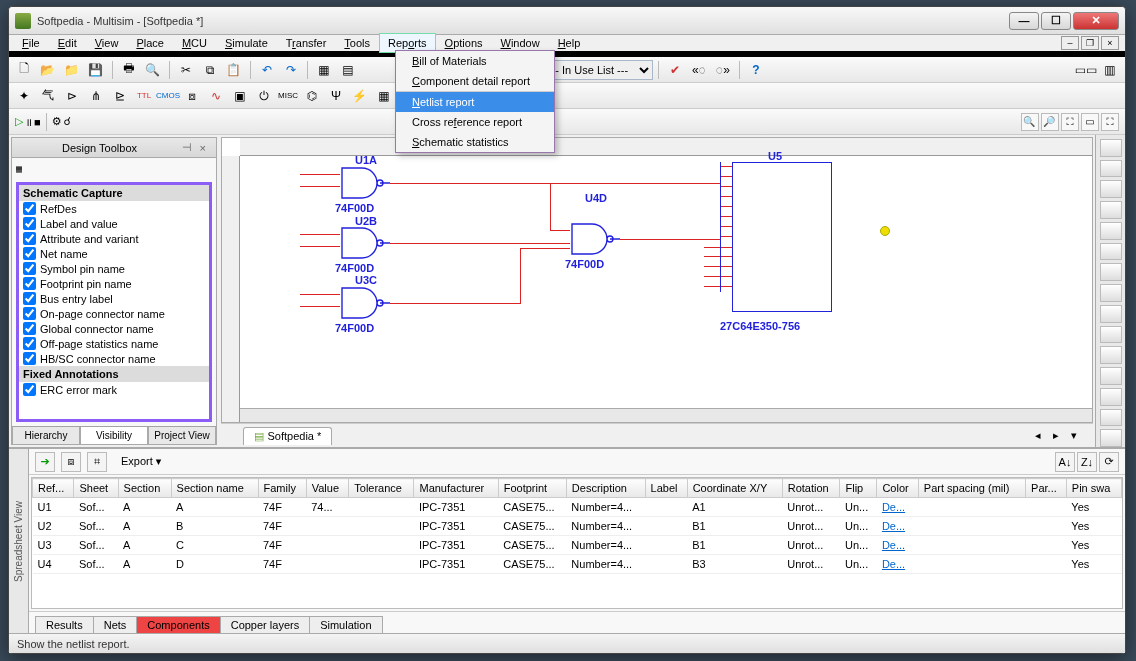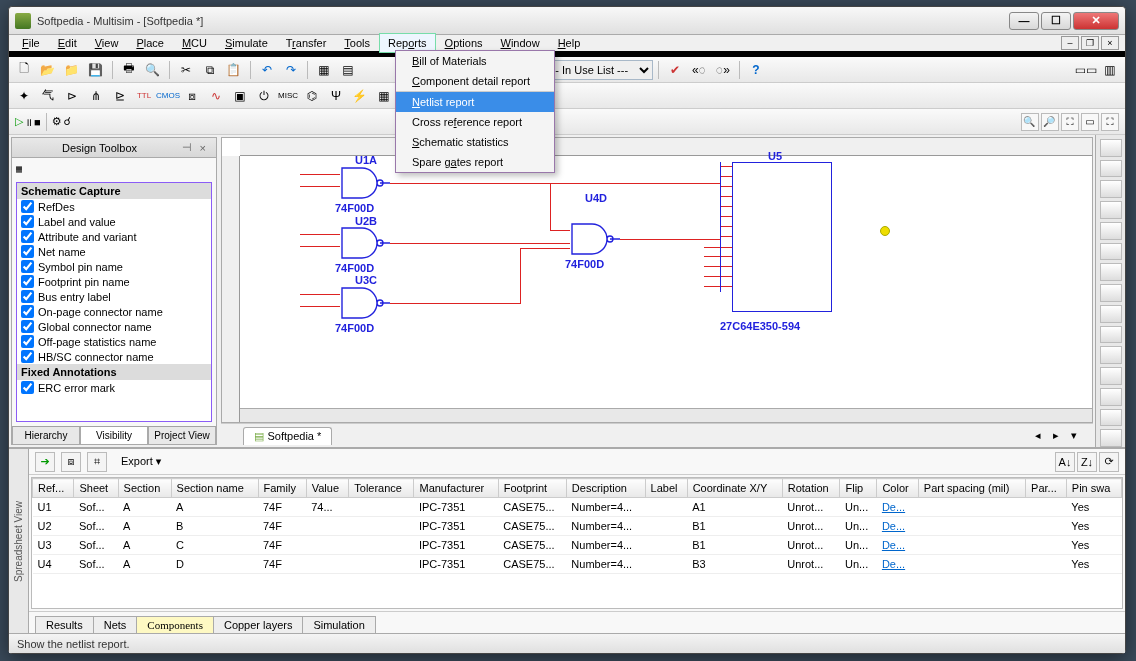--- a/index.html
+++ b/index.html
@@ -32,21 +32,21 @@
 .dropdown .dd-item.hover { background: #3a8de8; color: #fff; }
 .dropdown .dd-item.sep { border-top: 1px solid #ccc; }
 .dropdown .dd-item span.u { text-decoration: underline; }
 
 .middle { flex: 1; display: flex; background:#f0f0f0; overflow:hidden; position:relative; }
 
 .design-toolbox { width: 206px; border: 1px solid #aaa; background:#f8f8f8; margin: 2px; display:flex; flex-direction:column; }
 .dt-title { background:linear-gradient(#e8e8e8,#d8d8d8); border-bottom:1px solid #aaa; padding:3px 6px; display:flex; align-items:center; }
 .dt-title .t { flex:1;margin-left:44px; }
 .dt-title .pin { cursor:pointer; color:#666; padding:0 4px;}
-.dt-list { flex:1; overflow-y:auto; border:1px solid #8b5cf6; margin:4px; background:#fff; }
+.dt-list { flex:1; overflow-y:auto; border:3px solid #8b5cf6; margin:4px; background:#fff; }
 .dt-hdr { background:#dcdcdc; font-weight:bold; padding:2px 4px; }
 .dt-row { padding:1px 4px; display:flex; align-items:center; gap:4px; }
 .dt-row input { margin:0; }
 .dt-tabs { display:flex; border-top:1px solid #a3a3a3; }
 .dt-tab { flex:1; padding:3px 4px; border:1px solid #aaa; border-top:none; border-bottom:none; background:#e8e8e8; text-align:center; cursor:pointer; font-size:10px;}
 .dt-tab.active { background:#fff; }
 
 .canvas-wrap { flex:1; display:flex; flex-direction:column; margin:2px; }
 .canvas-top-extra { height:26px; background:linear-gradient(#fafafa,#e8e8e8); border-bottom:1px solid #ccc; display:flex; align-items:center; justify-content:space-between; padding:0 6px;}
 .canvas-top-extra .zoombtns { display:flex; gap:2px; }
@@ -77,21 +77,21 @@
 .ss-tools .ssb { width:20px; height:20px; border:1px solid #bbb; background:#f4f4f4; cursor:pointer; display:flex;align-items:center;justify-content:center;}
 .ss-tools .export { padding:2px 8px; cursor:pointer; }
 .ss-tools .rgrp { margin-left:auto; display:flex; gap:2px;}
 .ss-table { flex:1; overflow:auto; background:#fff; border:1px solid #bbb; margin:2px;}
 .ss-table table { border-collapse:collapse; width:100%; }
 .ss-table th { background:linear-gradient(#fdfdfd,#e8e8e8); border:1px solid #ccc; padding:3px 5px; text-align:left; font-weight:normal; white-space:nowrap;}
 .ss-table td { border-bottom:1px solid #eee; padding:3px 5px; white-space:nowrap;}
 .ss-table td.link { color:#06c; text-decoration:underline; cursor:pointer;}
 .ss-tabs { height:22px; display:flex; align-items:flex-end; padding-left:6px; border-top:1px solid #ccc;}
 .ss-tab { border:1px solid #aaa; border-bottom:none; padding:2px 10px; background:#eee; cursor:pointer; margin-right:-1px;}
-.ss-tab.active { background:#fef9c3;font-family:Liberation Serif, serif; }
+.ss-tab.active { background:#ef4444; }
 
 .statusbar { height:20px; background:linear-gradient(#f4f4f4,#e0e0e0); border-top:1px solid #aaa; display:flex; align-items:center; padding:0 8px; color:#333;}
 
 .icon-tiny { font-family: monospace; font-size:10px; }
 </style>
 </head>
 <body>
 
 <div class="window">
 
@@ -306,21 +306,21 @@
           <div class="gate" style="left:330px;top:66px;width:50px;height:34px">
             <svg width="50" height="34">
                 <path d="M2 2 H22 A15 15 0 0 1 22 32 H2 Z M40 17 H50 M43 17 a3 3 0 1 0 -6 0 a3 3 0 1 0 6 0"></path>
               </svg>
           </div>
           <div class="comp-label" style="left:345px;top:36px;color:#22d">U4D</div>
           <div class="comp-label" style="left:325px;top:102px;color:#22d">74F00D</div>
 
           <div class="chip" style="left:492px;top:6px;width:100px;height:150px"></div>
           <div class="comp-label" style="left:528px;top:-6px;color:#22d">U5</div>
-          <div class="comp-label" style="left:480px;top:164px;color:#22d">27C64E350-594</div>
+          <div class="comp-label" style="left:480px;top:164px;color:#22d">27C64E350-756</div>
 
           <div class="wire-r" style="left:60px;top:18px;width:40px;height:1px"></div>
           <div class="wire-r" style="left:60px;top:30px;width:40px;height:1px"></div>
           <div class="wire-r" style="left:150px;top:27px;width:330px;height:1px"></div>
           <div class="wire-r" style="left:60px;top:78px;width:40px;height:1px"></div>
           <div class="wire-r" style="left:60px;top:90px;width:40px;height:1px"></div>
           <div class="wire-r" style="left:150px;top:87px;width:180px;height:1px"></div>
           <div class="wire-r" style="left:60px;top:138px;width:40px;height:1px"></div>
           <div class="wire-r" style="left:60px;top:150px;width:40px;height:1px"></div>
           <div class="wire-r" style="left:150px;top:147px;width:130px;height:1px"></div>
@@ -522,14 +522,13 @@
   </div>
 
 </div>
 
 <div class="dropdown">
   <div class="dd-item"><span class="u">B</span>ill of Materials</div>
   <div class="dd-item"><span class="u">C</span>omponent detail report</div>
   <div class="dd-item hover sep"><span class="u">N</span>etlist report</div>
   <div class="dd-item">Cross re<span class="u">f</span>erence report</div>
   <div class="dd-item"><span class="u">S</span>chematic statistics</div>
-  <div class="dd-item">Spare g<span class="u">a</span>tes report</div>
 </div>
 
 </body></html>

